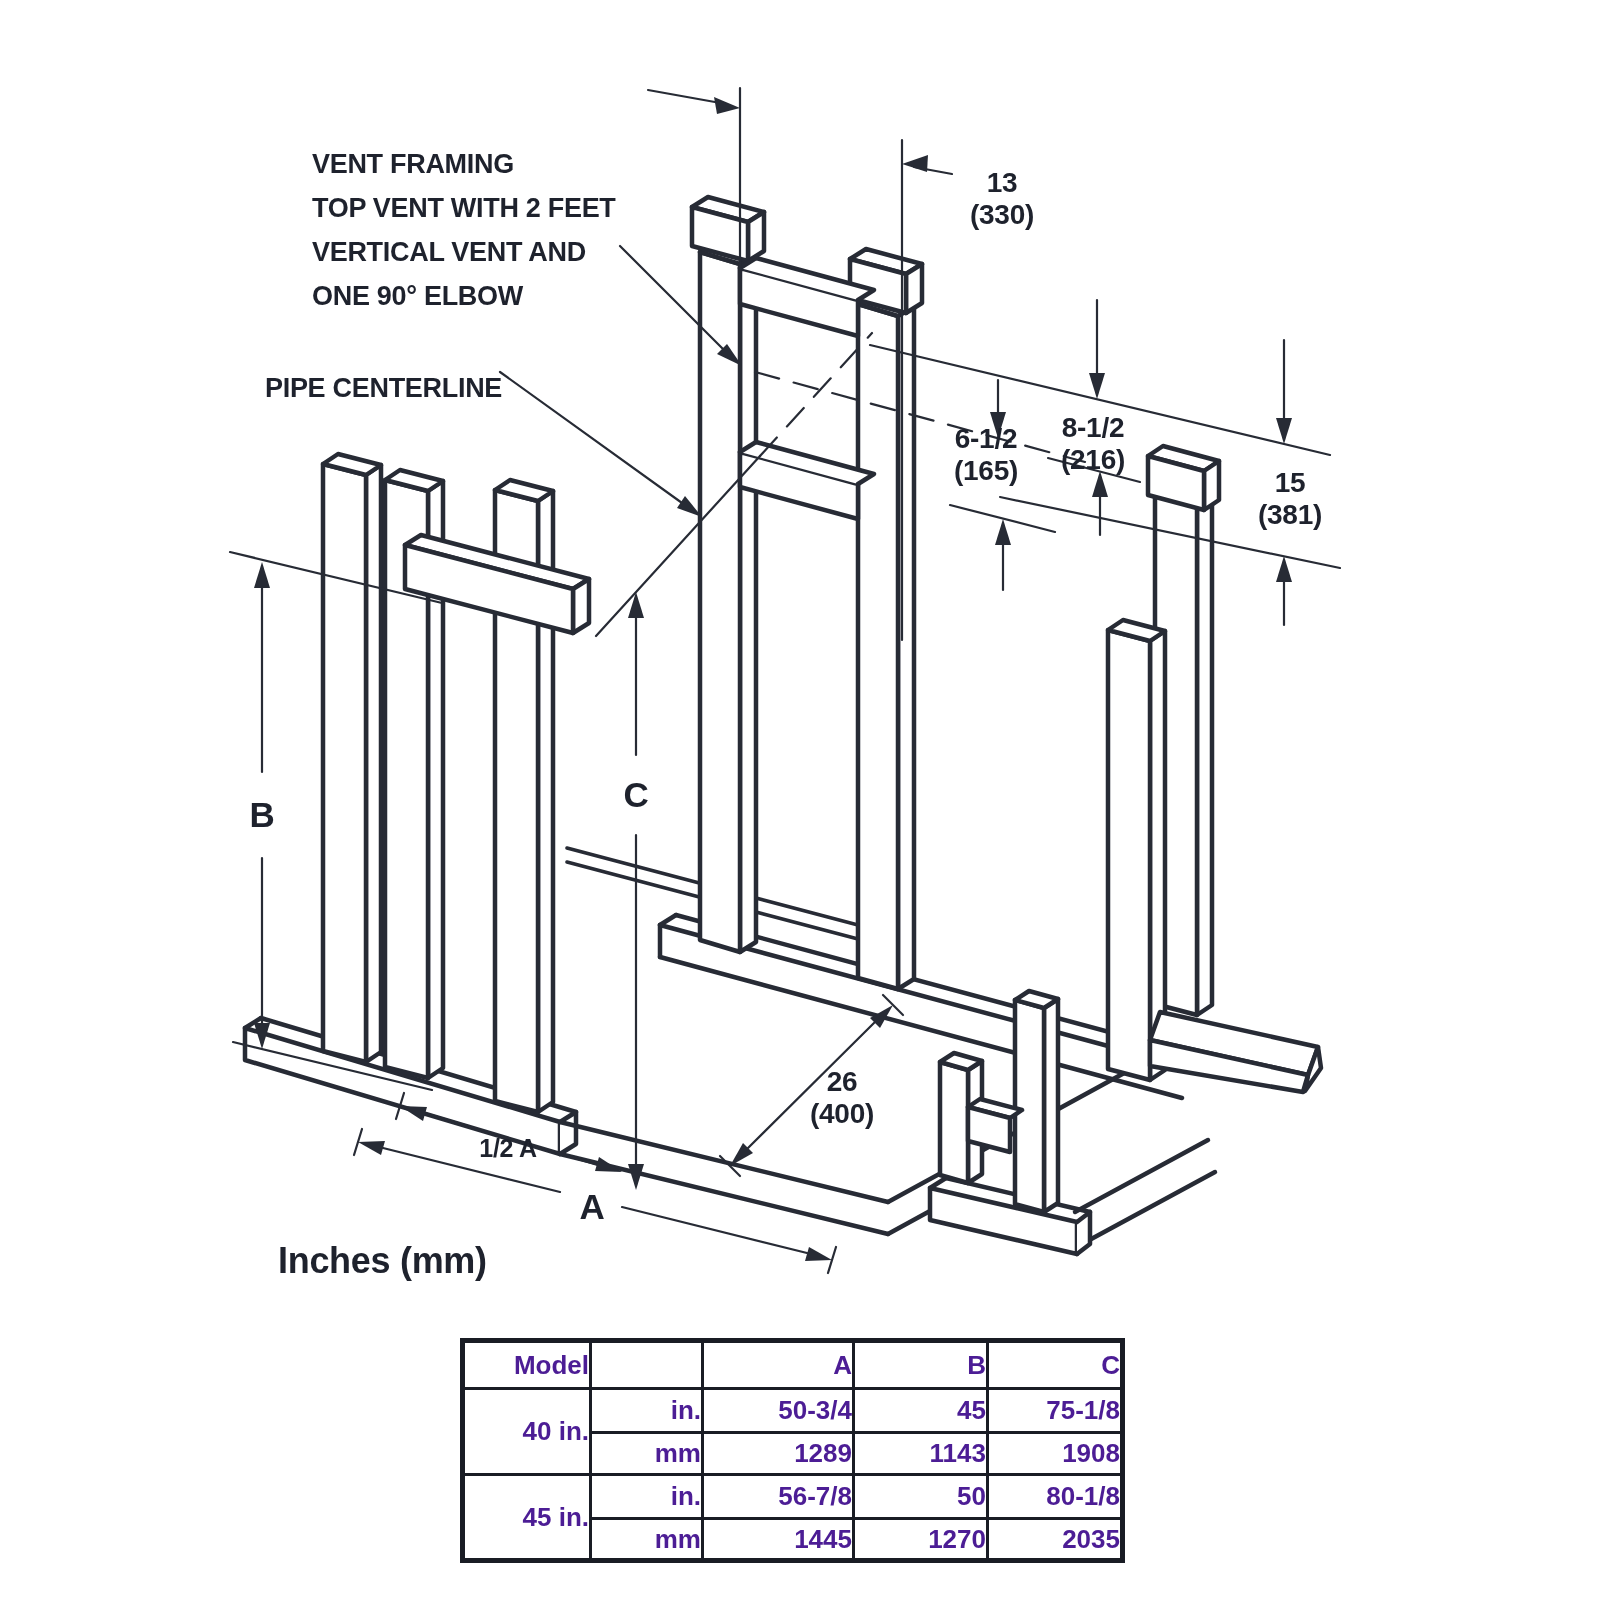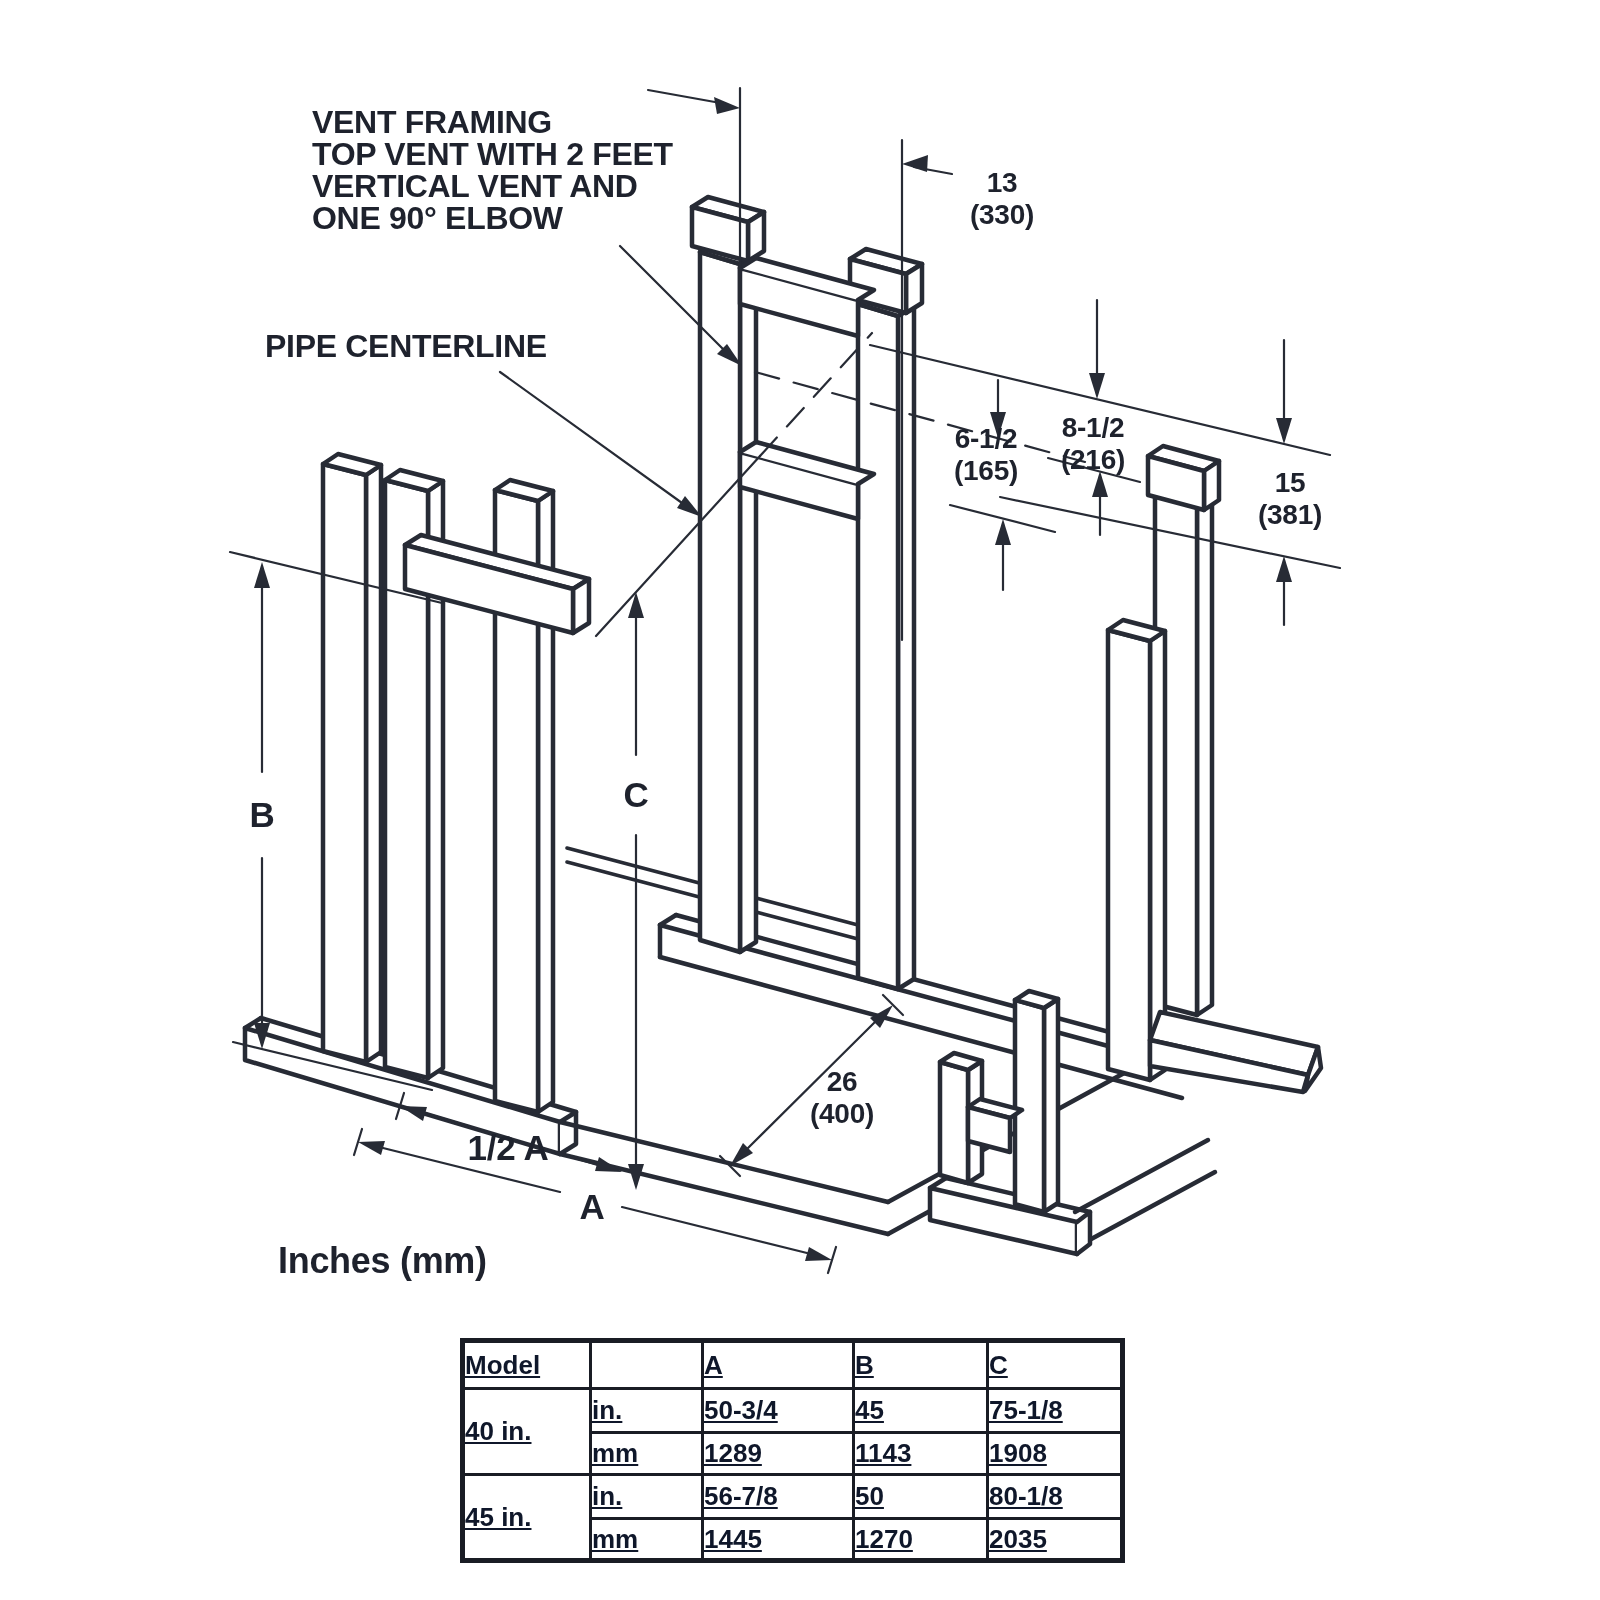--- a/index.html
+++ b/index.html
@@ -6,32 +6,32 @@
   .canvas{
     position:relative;width:1600px;height:1600px;background:#ffffff;overflow:hidden;
     font-family:"Liberation Sans", sans-serif;color:#1e222d;
   }
   .canvas svg{position:absolute;left:0;top:0;}
   .lbl{
     position:absolute;font-weight:700;color:#1e222d;white-space:pre-line;
     letter-spacing:-0.3px;line-height:1.15;
   }
   .lbl.center{transform:translate(-50%,-50%);text-align:center;}
-  .note{font-size:32px;line-height:32px;}
+  .note{font-size:27px;line-height:44px;margin-top:36px;}
   .dim{font-size:28px;margin-top:12px;}
   .big{font-size:35px;}
   .units{font-size:36px;}
   table.spec{
     position:absolute;left:460px;top:1338px;width:660px;height:222px;
     border-collapse:collapse;table-layout:fixed;background:#fff;
     font-family:"Liberation Sans", sans-serif;
   }
   table.spec td{
-    border:3px solid #191c24;text-align:left;vertical-align:middle;
-    font-weight:700;font-size:26px;color:#0f172a;padding:0;text-decoration:underline;
+    border:3px solid #191c24;text-align:right;vertical-align:middle;
+    font-weight:700;font-size:26px;color:#4c1d95;padding:0;
   }
   table.spec{border:5px solid #191c24;}
 </style>
 </head>
 <body>
 
 <div class="canvas">
 
   <svg width="1600" height="1600" viewBox="0 0 1600 1600">
 
@@ -257,21 +257,21 @@
 (216)</div>
   <div class="lbl dim center" style="left:986px;top:443px;">6-1/2
 (165)</div>
   <div class="lbl dim center" style="left:1290px;top:487px;">15
 (381)</div>
   <div class="lbl dim center" style="left:842px;top:1086px;">26
 (400)</div>
 
   <div class="lbl big center" style="left:262px;top:815px;">B</div>
   <div class="lbl big center" style="left:636px;top:795px;">C</div>
-  <div class="lbl dim center" style="left:508px;top:1136px;font-size:35px;">1/2 A</div>
+  <div class="lbl dim center" style="left:508px;top:1136px;font-size:25px;">1/2 A</div>
   <div class="lbl big center" style="left:592px;top:1207px;">A</div>
 
   <div class="lbl units" style="left:278px;top:1240px;">Inches (mm)</div>
 
   <table class="spec">
     <colgroup>
       <col style="width:128px">
         <col style="width:112px">
         <col style="width:151px">
         <col style="width:134px">

